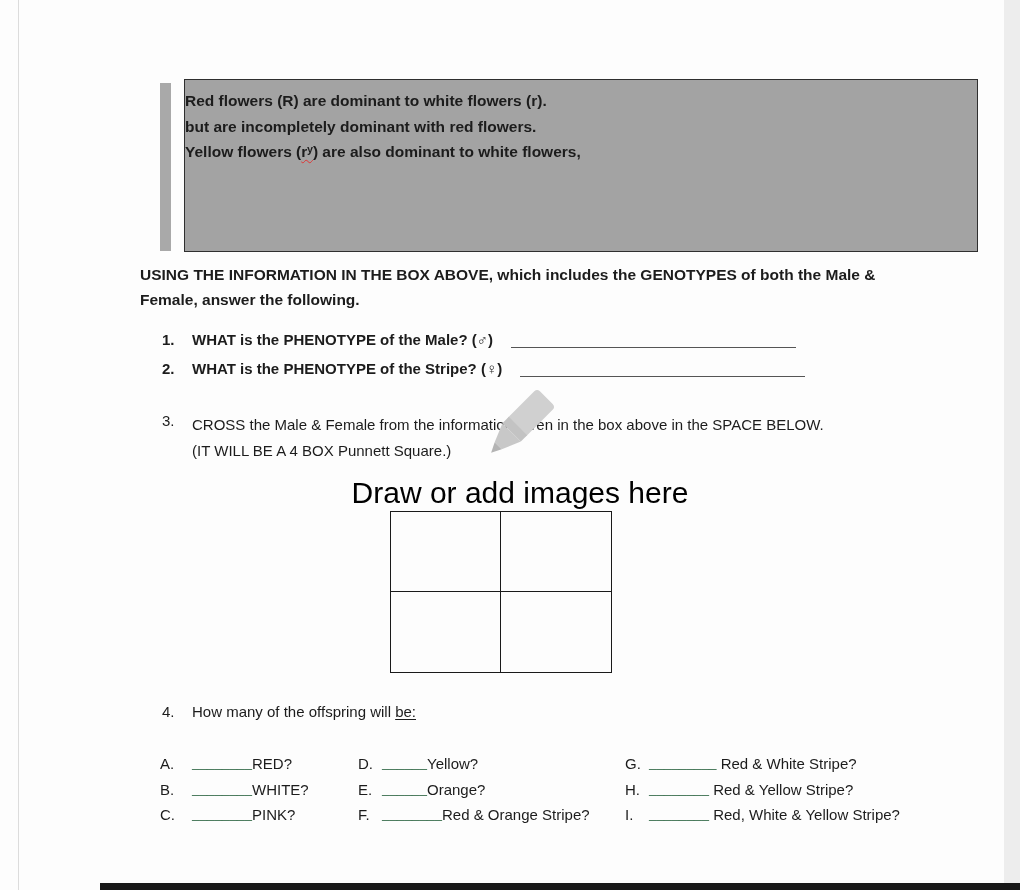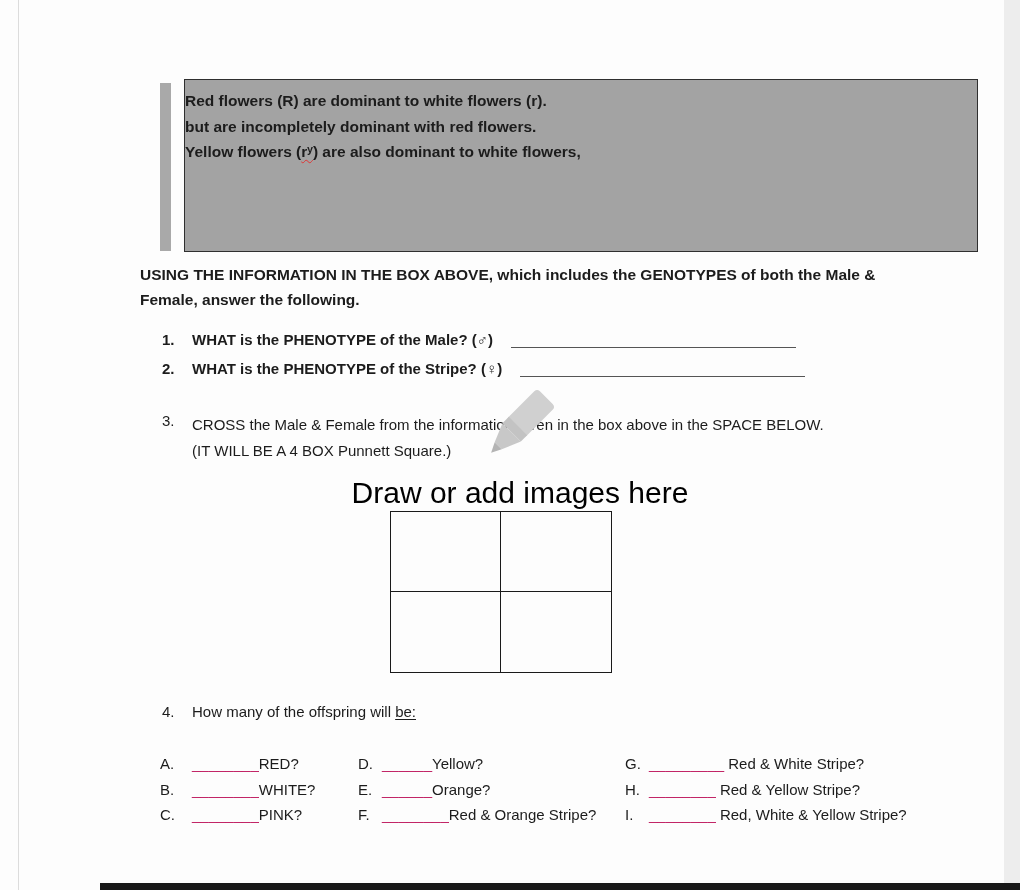--- a/index.html
+++ b/index.html
@@ -73,21 +73,21 @@
   .u-thin { text-decoration:underline; text-underline-offset:2px; }
 
   .answers {
     position:absolute; left:160px; top:751px; width:810px;
     display:grid; grid-template-columns:198px 267px 1fr;
     font-size:15px; line-height:25.5px;
   }
   .ans-cell  { display:flex; white-space:pre; }
   .ans-label { flex:0 0 32px; }
   .col23 .ans-label { flex:0 0 24px; }
-  .ans-blank { color:#be185d; }
+  .ans-blank { color:#14532d;font-family:Liberation Serif, serif; }
 </style>
 </head>
 <body>
 
 <div class="page">
 
   <div class="left-edge-line"></div>
   <div class="right-strip"></div>
   <div class="bottom-bar"></div>
 

